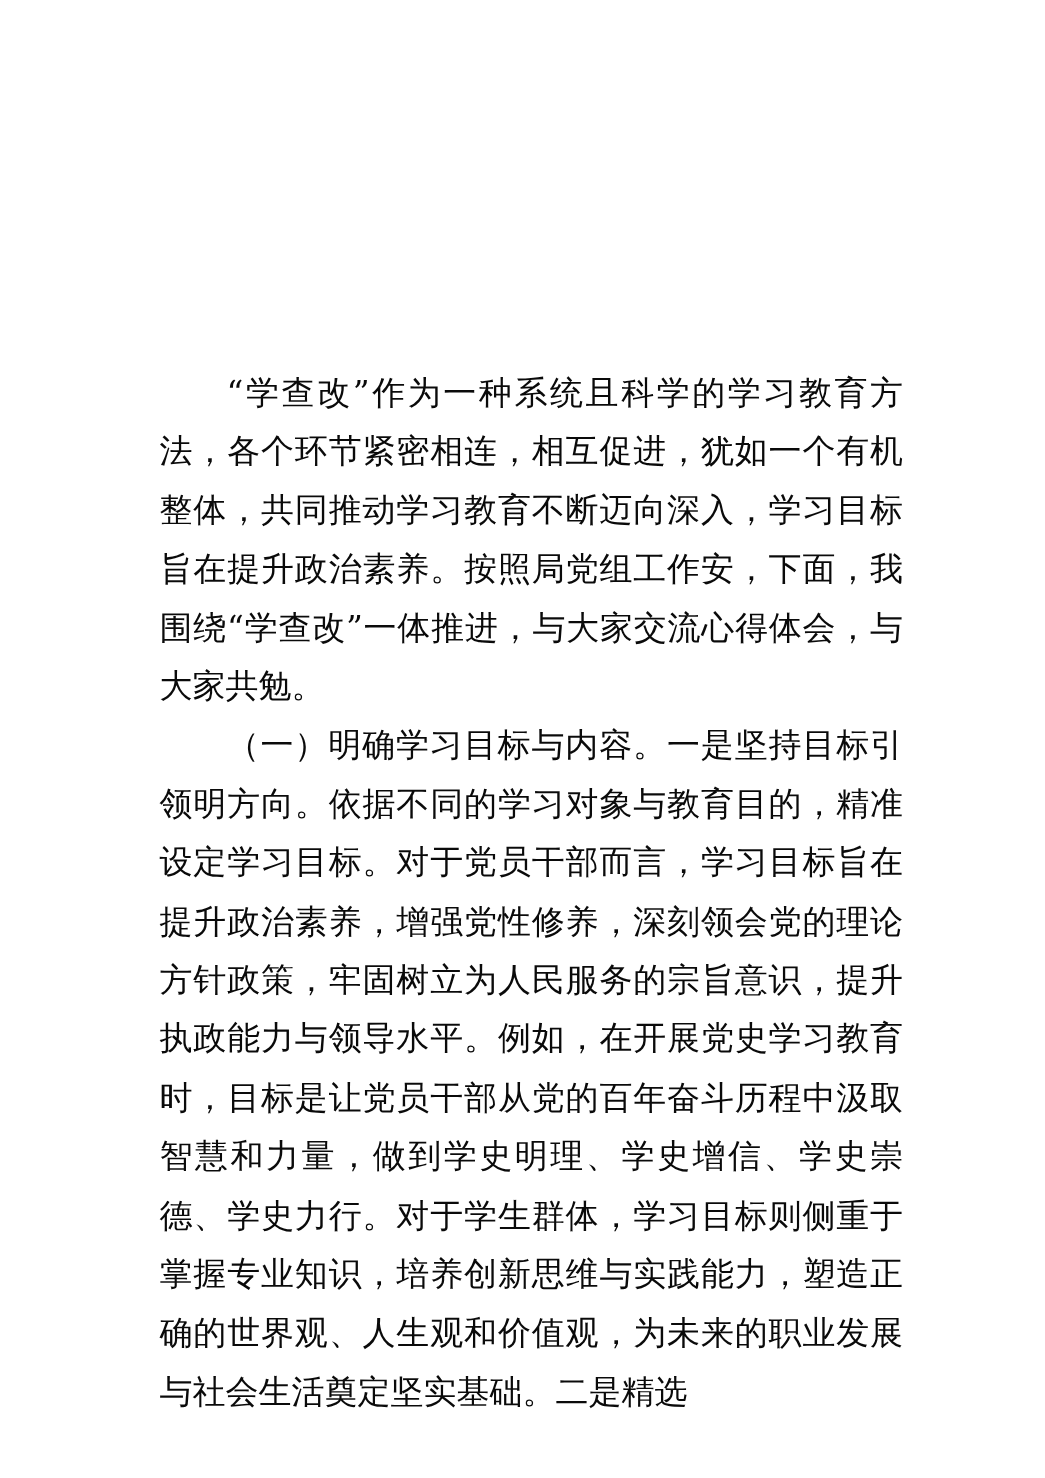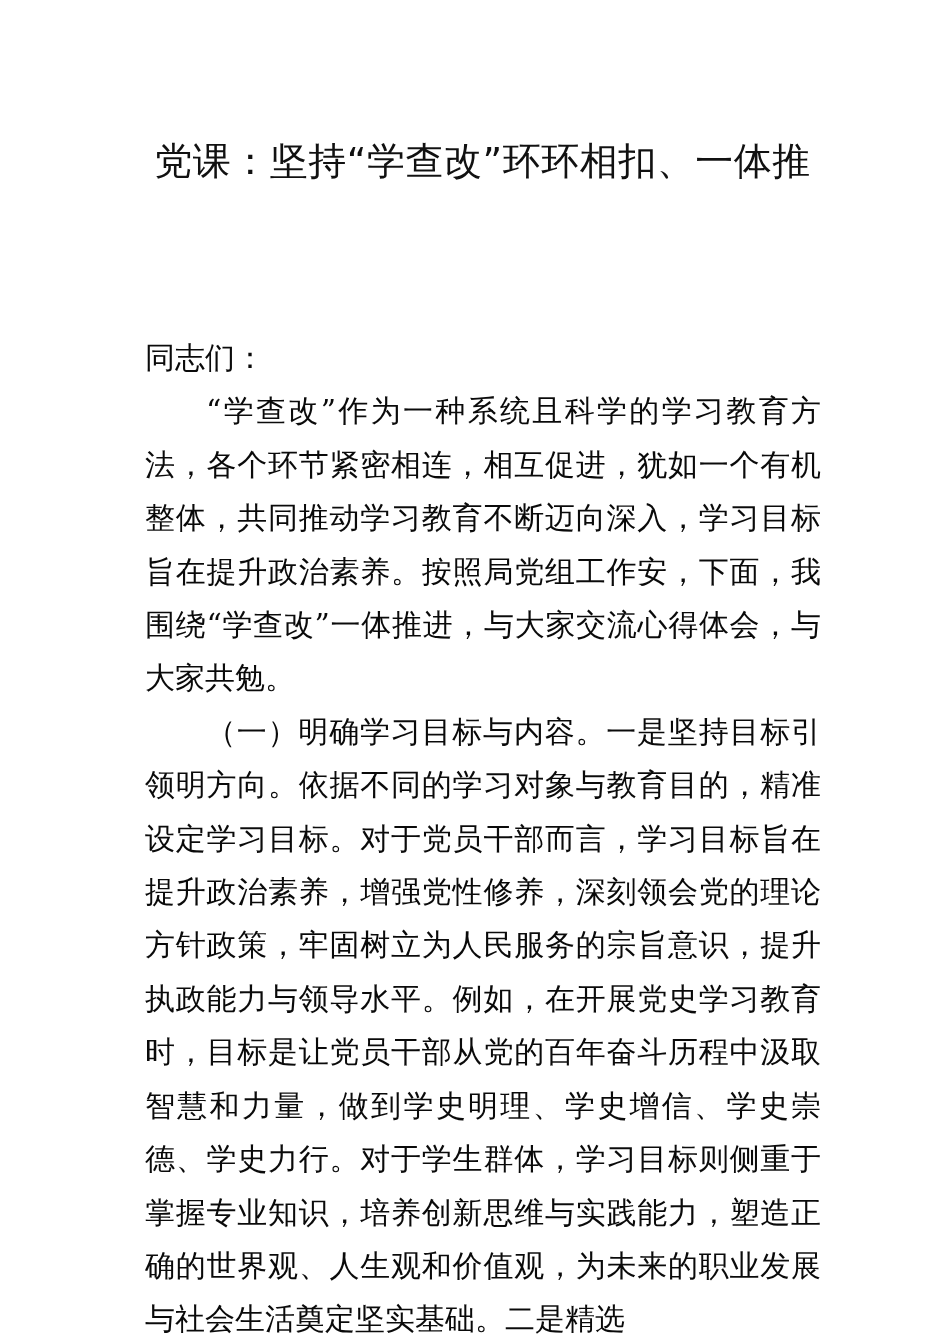--- a/index.html
+++ b/index.html
@@ -79,26 +79,24 @@
     margin-top: 0;
   }
 
 </style>
 </head>
 <body>
 
 <div class="page">
 
   <div class="doc-title">
-    <span class="tline">党课：坚持“学查改”环环相扣、一体推</span>
   </div>
 
   <div class="body-area">
 
-    <p class="para salutation">同志们：</p>
 
     <p class="para indent2">“学查改”作为一种系统且科学的学习教育方法，各个环节紧密相连，相互促进，犹如一个有机整体，共同推动学习教育不断迈向深入，学习目标旨在提升政治素养。按照局党组工作安，下面，我围绕“学查改”一体推进，与大家交流心得体会，与大家共勉。</p>
 
 
     <p class="para indent2">（一）明确学习目标与内容。一是坚持目标引领明方向。依据不同的学习对象与教育目的，精准设定学习目标。对于党员干部而言，学习目标旨在提升政治素养，增强党性修养，深刻领会党的理论方针政策，牢固树立为人民服务的宗旨意识，提升执政能力与领导水平。例如，在开展党史学习教育时，目标是让党员干部从党的百年奋斗历程中汲取智慧和力量，做到学史明理、学史增信、学史崇德、学史力行。对于学生群体，学习目标则侧重于掌握专业知识，培养创新思维与实践能力，塑造正确的世界观、人生观和价值观，为未来的职业发展与社会生活奠定坚实基础。二是精选</p>
 
   </div>
 
 </div>
 

